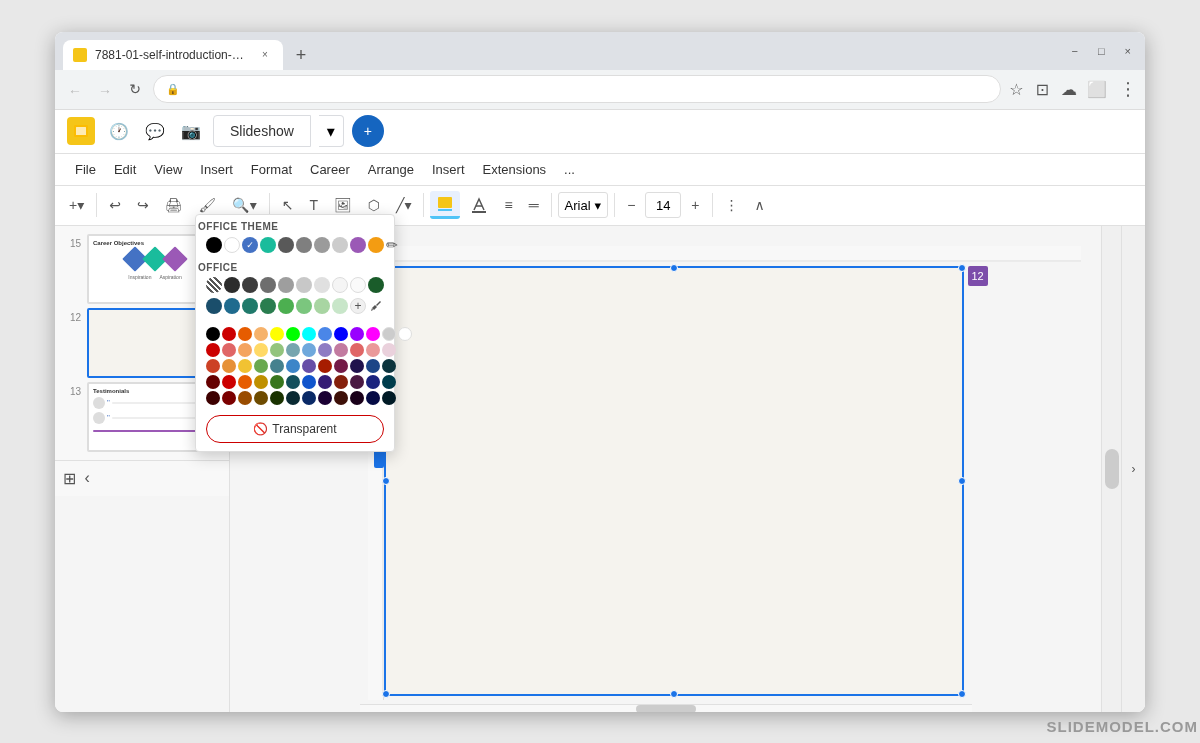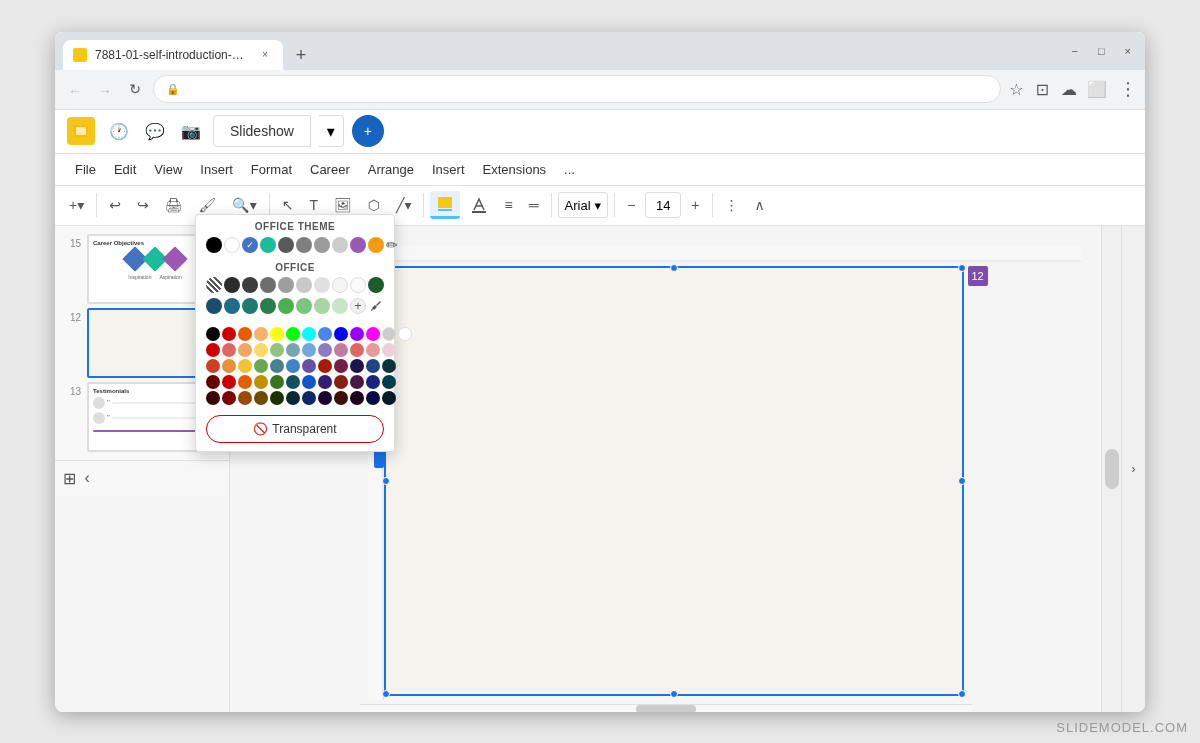--- a/index.html
+++ b/index.html
@@ -343,23 +343,22 @@
       border-bottom: 2px solid transparent;
     }
     .picker-tab.active {
       color: #1a73e8;
       border-bottom-color: #1a73e8;
     }
     .picker-section-label {
       font-size: 10px;
       font-weight: bold;
       color: #555;
-      padding: 6px 10px 2px 10px;
+      padding: 6px 10px 2px 2px;
       letter-spacing: 0.5px;
-      text-align: center;
     }
     .color-row {
       display: flex;
       align-items: center;
       padding: 2px 10px;
       gap: 2px;
     }
     .color-swatch {
       width: 16px; height: 16px;
       border-radius: 50%;
@@ -433,24 +432,25 @@
     .scroll-handle {
       width: 14px; height: 40px;
       background: #ccc;
       border-radius: 7px;
     }
 
     
     .watermark {
       position: absolute;
       bottom: 8px;
-      right: 12px;
-      font-size: 13px;
+      right: 2px;
+      font-size: 15px;
       color: #999;
       letter-spacing: 1px;
+      font-weight: bold;
     }
 
     
     .color-grid {
       padding: 2px 10px;
     }
     .color-grid-row {
       display: flex;
       gap: 2px;
       margin-bottom: 2px;

